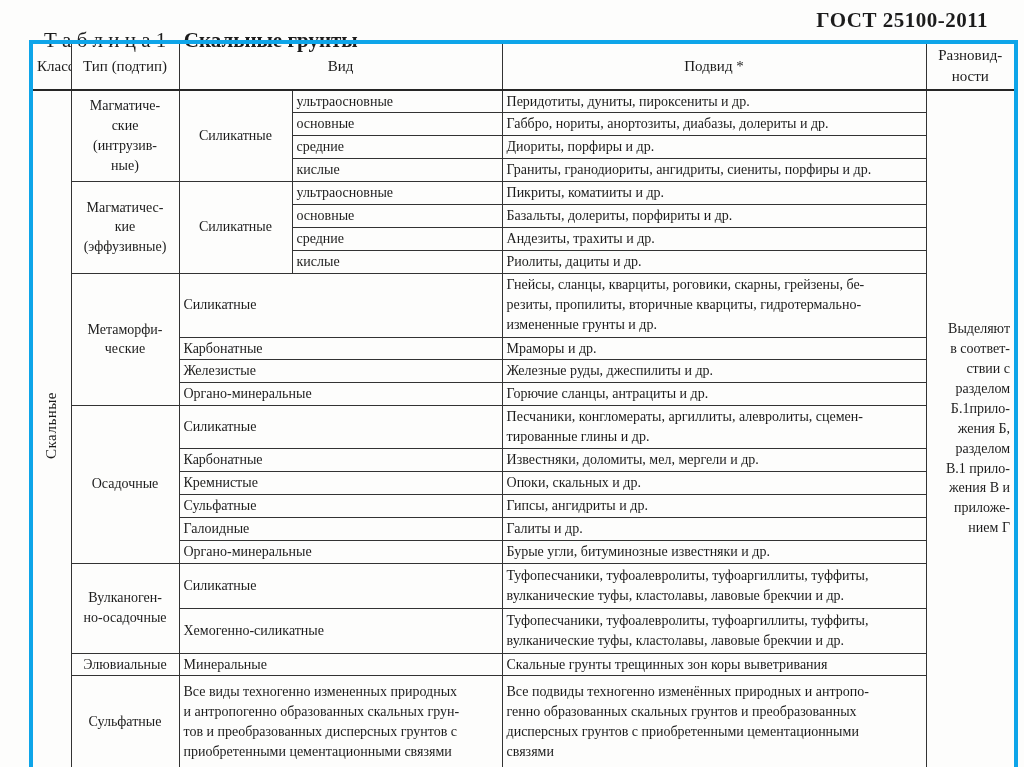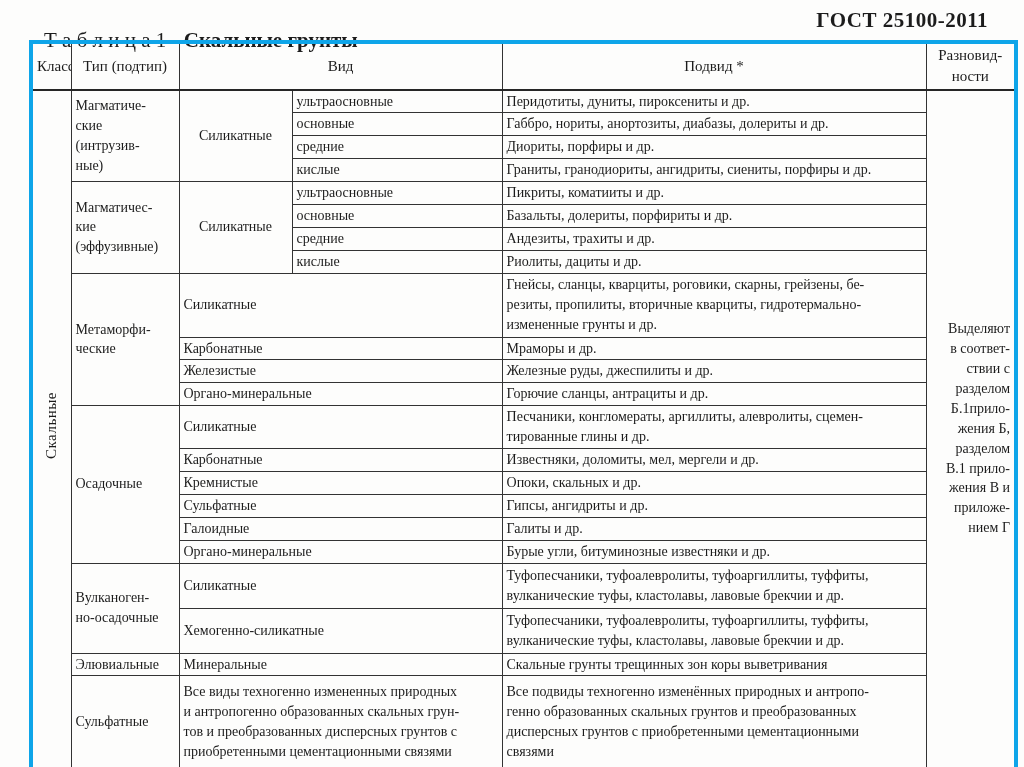--- a/index.html
+++ b/index.html
@@ -41,21 +41,21 @@
   tr.h45{height:45px;}
   tr.h64{height:64px;}
   tr.h93{height:93px;}
   td.c-class{text-align:center;}
   td.c-class span{
     display:inline-block;
     writing-mode:vertical-rl;
     transform:rotate(180deg);
     font-size:15px;letter-spacing:.5px;
   }
-  td.c-type{margin-left:28px;}
+  td.c-type{text-align:center;margin-left:28px;}
   td.c-kinda{text-align:center;}
   td.c-sub{padding-left:12px;}
   td.c-kind{padding-left:10px;}
   td.c-pod{padding-left:8px;padding-right:6px;}
   td.c-var{
     vertical-align:top;text-align:right;
     padding:3px 3px 3px 8px;
     font-size:14.5px;line-height:1.5;
   }
 </style>

